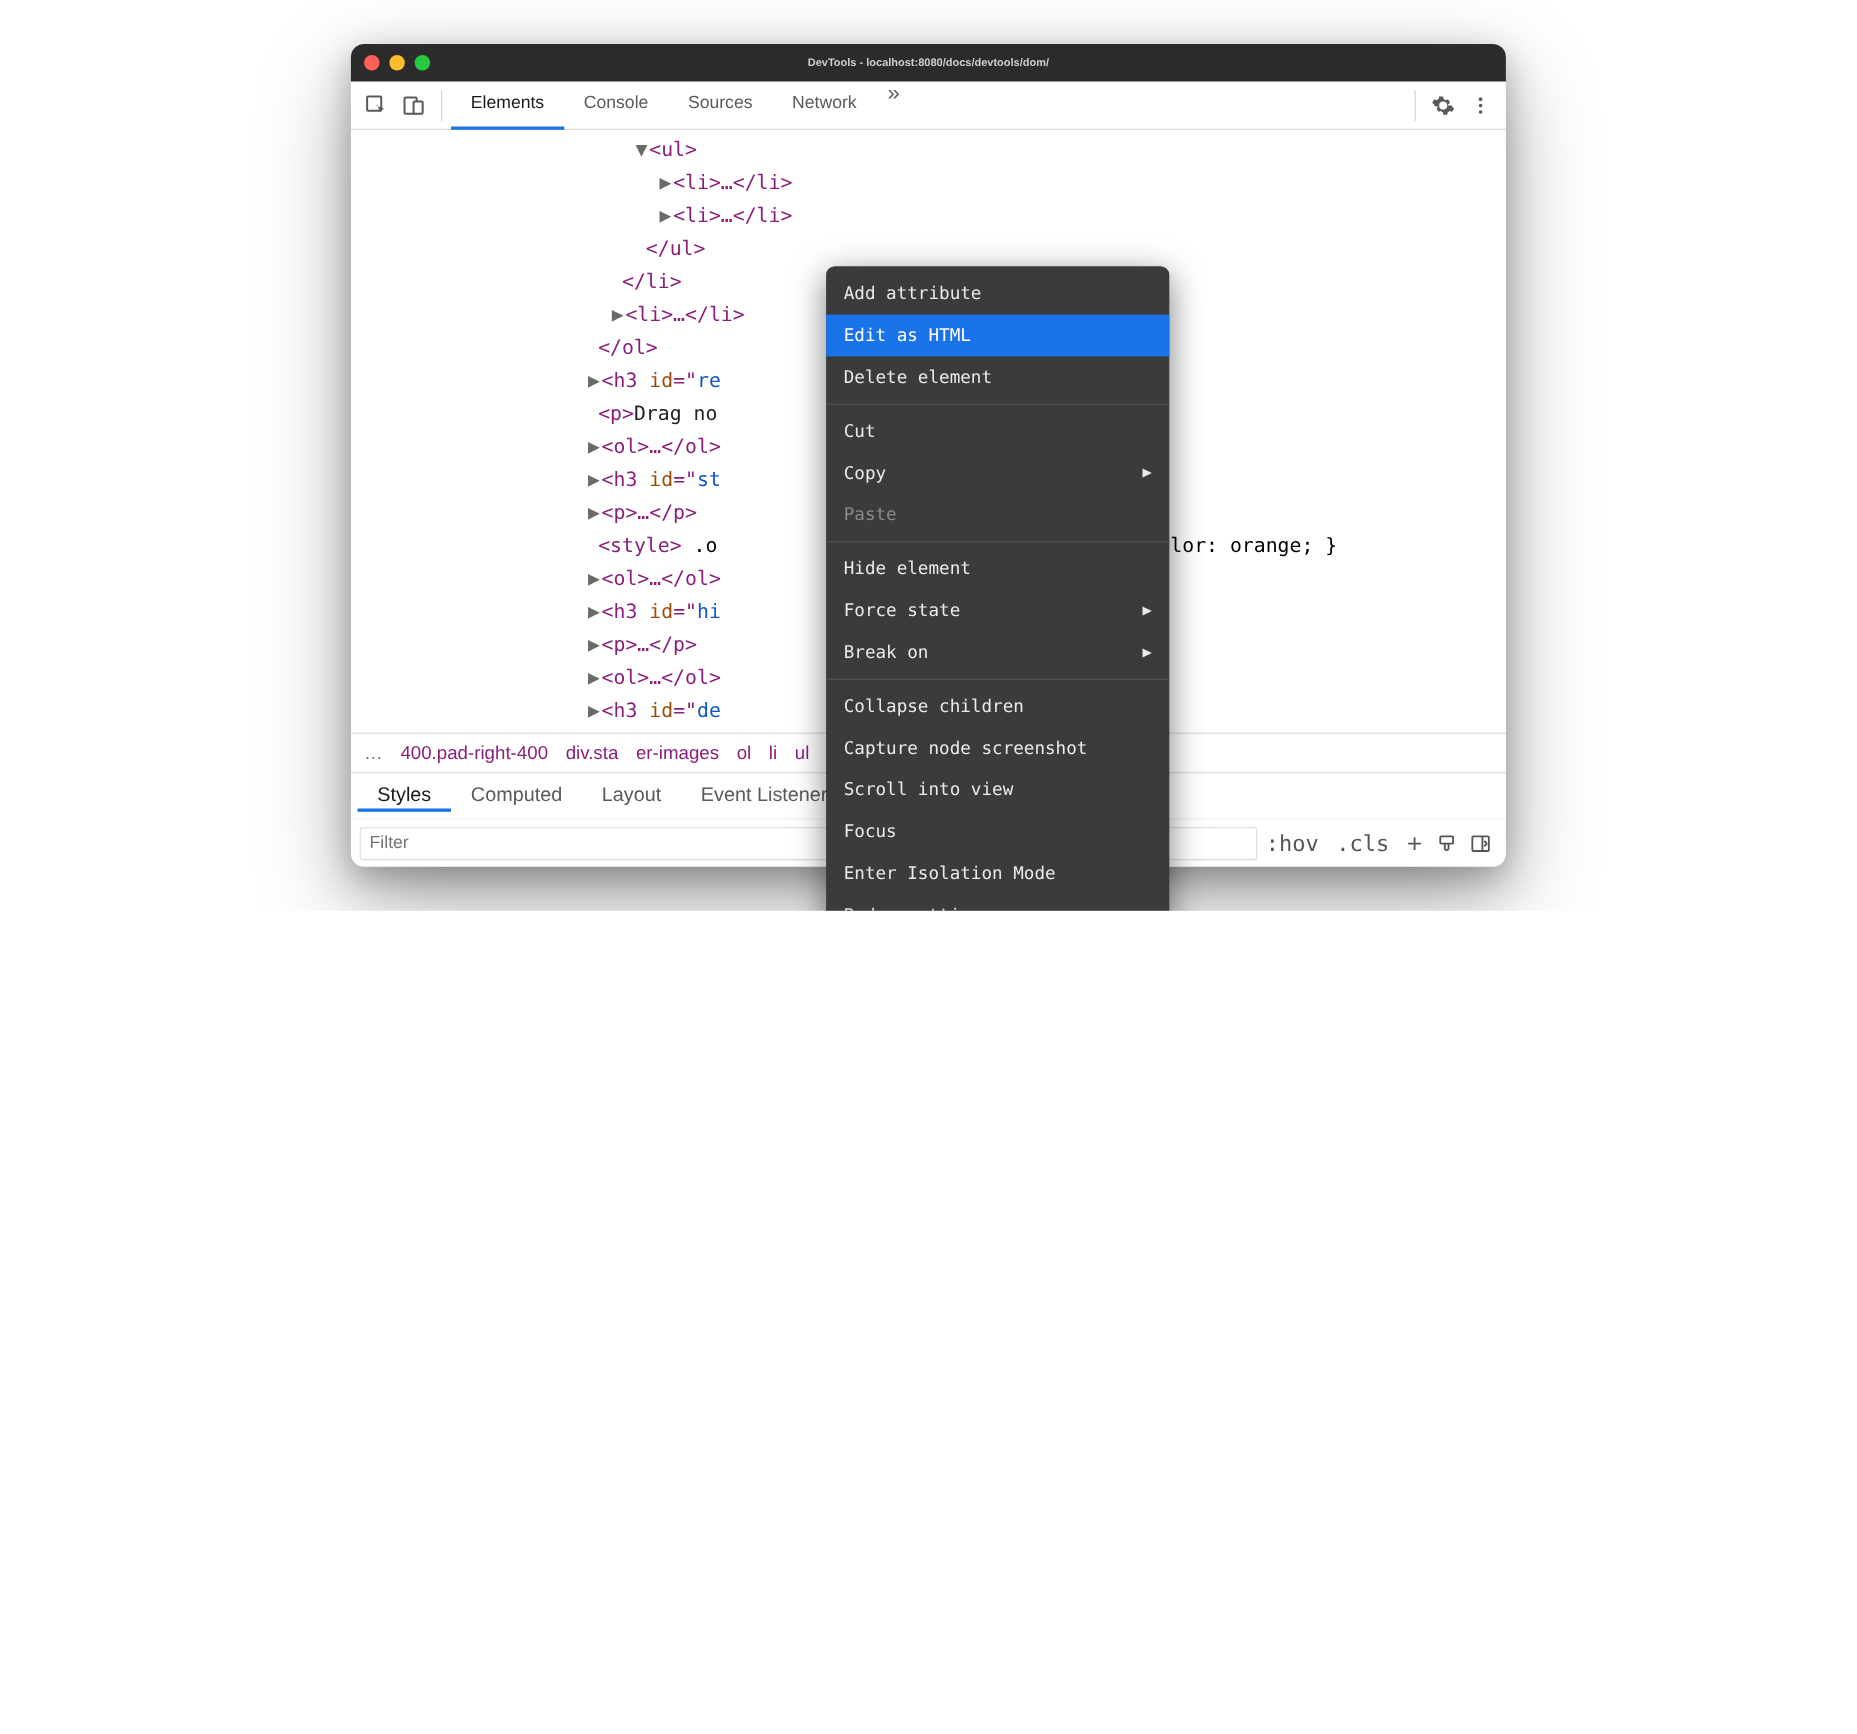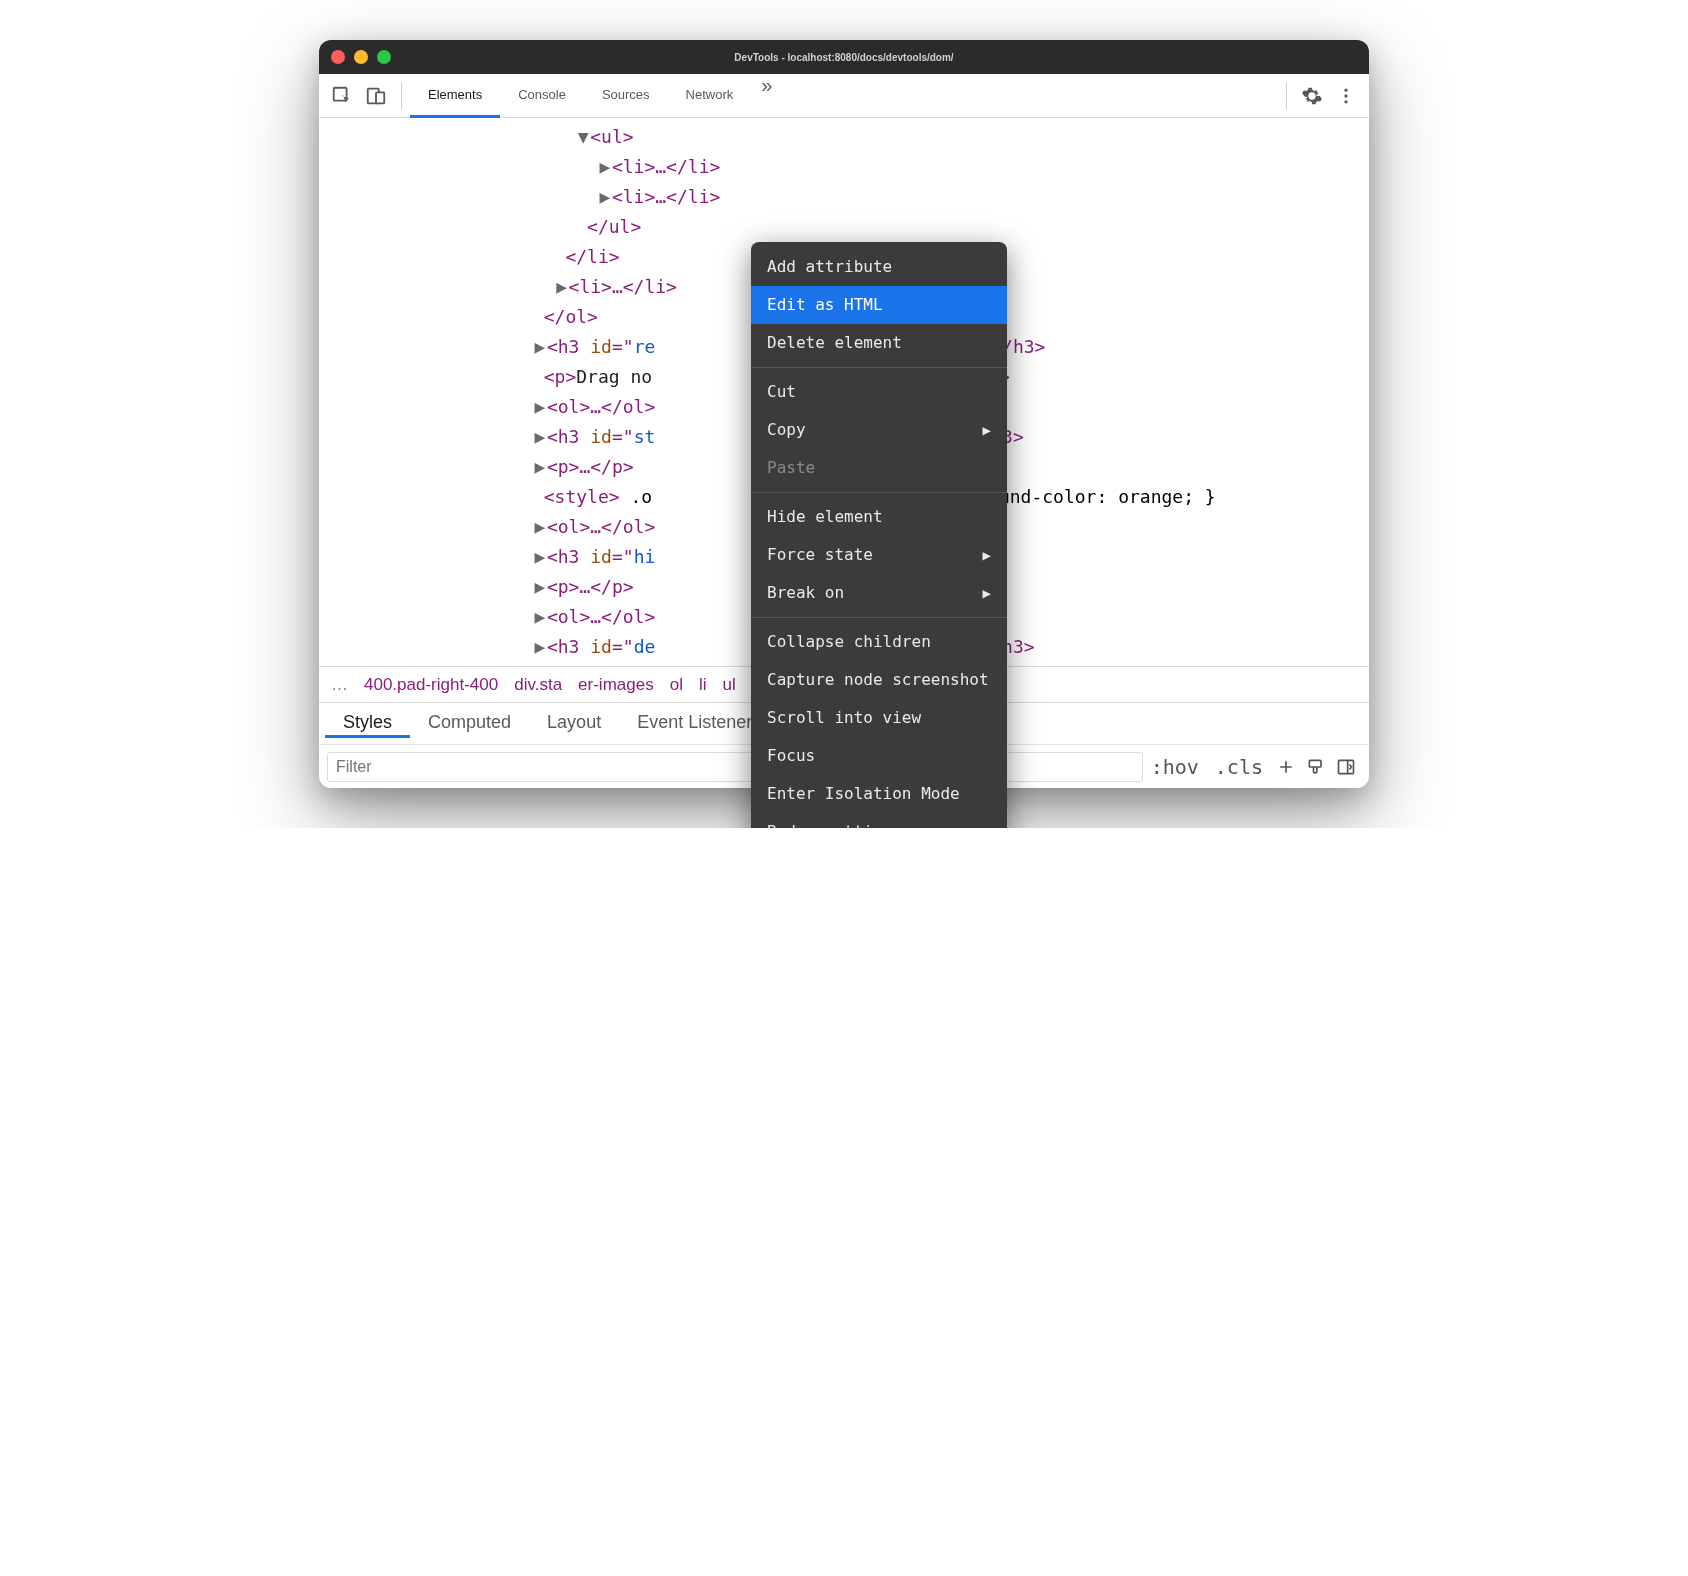--- a/index.html
+++ b/index.html
@@ -48,21 +48,21 @@
     gap: 0;
   }
   .tb-icon {
     width: 34px; height: 34px; display:flex; align-items:center; justify-content:center;
     color: #5a5a5a; cursor: pointer;
   }
   .tb-sep { width: 1px; height: 28px; background: #d0d0d0; margin: 0 8px; }
   .tabs { display: flex; align-items: stretch; height: 44px; gap: 0; }
   .tab {
     padding: 0 18px; display:flex; align-items:center;
-    font-size: 13px; color: #5a5a5a; cursor: pointer;
+    font-size: 16px; color: #5a5a5a; cursor: pointer;
     border-bottom: 3px solid transparent;
   }
   .tab.active { color: #1a1a1a; border-bottom-color: #1a73e8; }
   .tb-spacer { flex: 1; }
   .overflow-chevrons { font-size: 20px; color:#5a5a5a; padding: 0 10px; cursor:pointer; }
   .gear, .kebab { width:34px; display:flex; align-items:center; justify-content:center; color:#5a5a5a; cursor:pointer; }
 
   .tree-pane {
     font-family: Menlo, Consolas, monospace;
     font-size: 18px;
@@ -127,21 +127,21 @@
 
   
   .ctxmenu {
     position: absolute;
     background: #3b3b3b;
     color: #eaeaea;
     border-radius: 8px;
     box-shadow: 0 8px 30px rgba(0,0,0,0.5);
     font-size: 16px;
     padding: 6px 0;
-    width: 256px;
+    width: 312px;
     z-index: 50;
   }
   .ctxitem {
     padding: 4px 16px;
     display:flex; align-items:center; justify-content:space-between;
     cursor:pointer;
   }
   .ctxitem.disabled { color:#8a8a8a; cursor:default; }
   .ctxitem.hover { background:#1a73e8; color:#fff;text-align:right; }
   .ctxsep { height:1px; background:#555; margin: 5px 0; }

